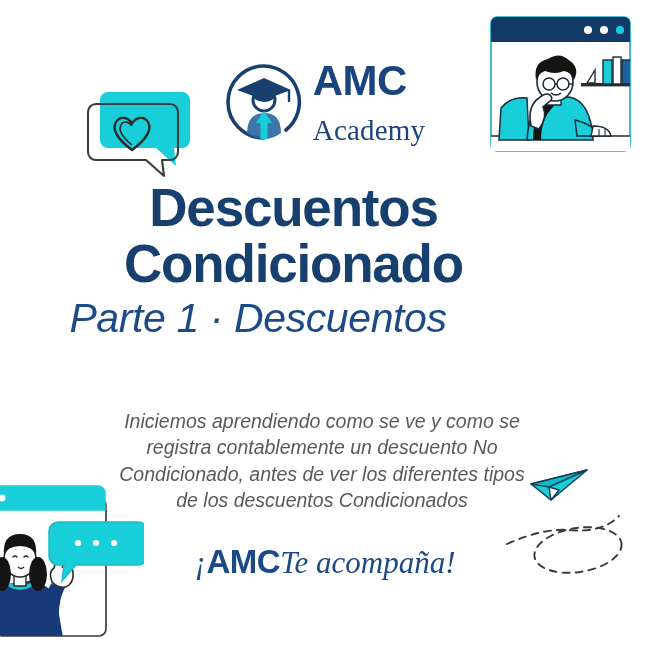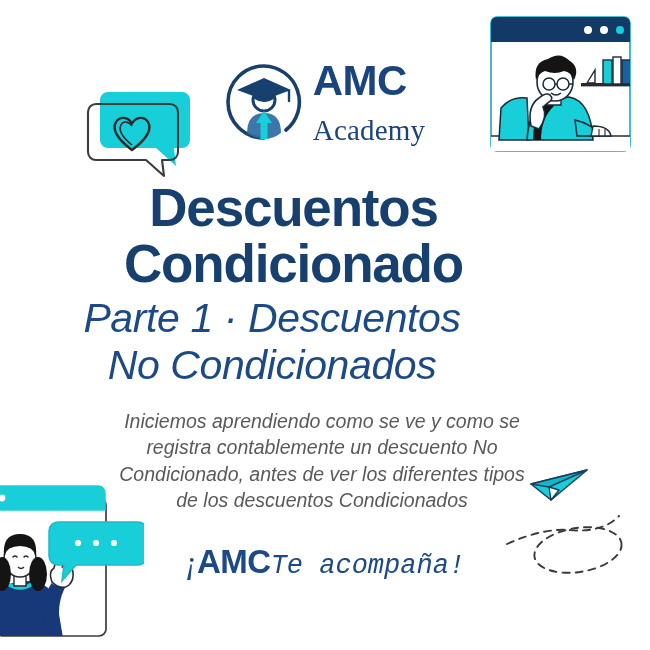--- a/index.html
+++ b/index.html
@@ -75,21 +75,20 @@
     left: 0;
     width: 516px;
     text-align: center;
     font-family: "Liberation Sans", sans-serif;
     font-style: italic;
     font-weight: normal;
     font-size: 41px;
     line-height: 1.15;
     letter-spacing: -0.4px;
     color: #1b4a86;
-    padding-left: 14px;
   }
 
   .bodytext {
     position: absolute;
     top: 408px;
     left: 0;
     width: 644px;
     text-align: center;
     font-family: "Liberation Sans", sans-serif;
     font-style: italic;
@@ -114,23 +113,23 @@
     font-style: italic;
     font-size: 31px;
   }
   .tag-amc {
     font-family: "Liberation Sans", sans-serif;
     font-weight: bold;
     font-size: 33px;
     letter-spacing: -0.5px;
   }
   .tag-rest {
-    font-family: Liberation Mono, monospace;
+    font-family: Liberation Serif, serif;
     font-style: italic;
-    font-size: 27px;
+    font-size: 31px;
   }
 
   
   .decor { position: absolute; }
   #bubble-heart { top: 82px; left: 82px; }
   #browser-person { top: 8px; left: 483px; }
   #woman-panel { top: 482px; left: -6px; }
   #plane { top: 452px; left: 505px; }
 </style>
 </head>
@@ -227,21 +226,20 @@
     </div>
   </div>
 
   <div class="headline">
     <div>Descuentos</div>
     <div>Condicionado</div>
   </div>
 
   <div class="subhead">
     <div>Parte 1 · Descuentos</div>
-    <div>No Condicionados</div>
   </div>
 
   <div class="bodytext">Iniciemos aprendiendo como se ve y como se registra contablemente un descuento No Condicionado, antes de ver los diferentes tipos de los descuentos Condicionados</div>
 
   <div class="tagline">
     <span class="tag-i">¡</span><span class="tag-amc">AMC</span><span class="tag-rest">Te acompaña!</span>
   </div>
 
   <div class="decor" id="plane">
     <svg width="145" height="125" viewBox="0 0 145 125" xmlns="http://www.w3.org/2000/svg">

